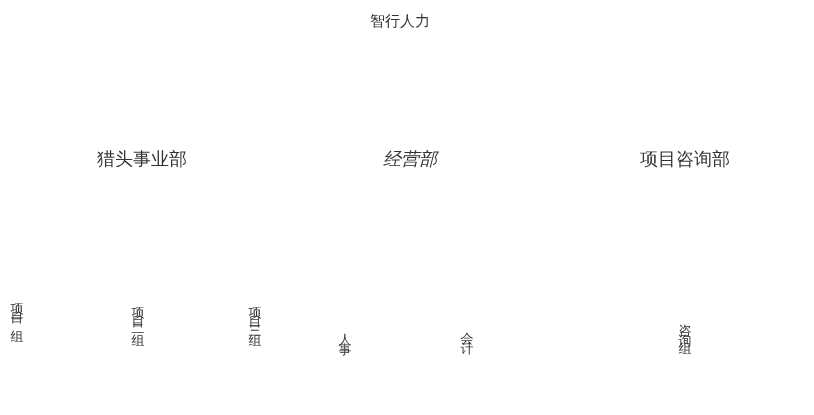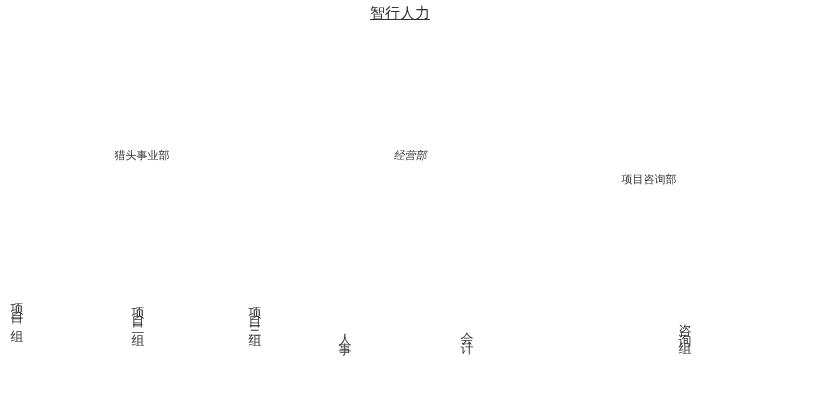--- a/index.html
+++ b/index.html
@@ -17,47 +17,47 @@
       color: #333333;
     }
     .node {
       position: absolute;
       white-space: nowrap;
       color: #333333;
       cursor: default;
     }
     .node.h {
       transform: translateX(-50%);
-      font-size: 11px;
+      font-size: 18px;
       line-height: 1.2;
     }
     .node.root {
       font-size: 15px;
     }
     .node.v {
       transform: translateX(-50%);
       writing-mode: vertical-lr;
       text-orientation: upright;
       font-size: 13px;
       letter-spacing: 9px;
       line-height: 1;
     }
   </style>
 </head>
 <body>
 
 <div class="canvas">
 
-  <div class="node h root" style="left:400px; top:4px;text-decoration:underline;">智行人力</div>
+  <div class="node h root" style="left:400px; top:12px;">智行人力</div>
 
   <div class="node h" style="left:142px; top:149px;">猎头事业部</div>
 
   <div class="node h" style="left:410px; top:149px;font-style:italic;">经营部</div>
 
-  <div class="node h" style="left:649px; top:149px;margin-top:24px;">项目咨询部</div>
+  <div class="node h" style="left:685px; top:149px;">项目咨询部</div>
 
   <div class="node v" style="left:17px; top:293px;">项目一组</div>
 
   <div class="node v" style="left:138px; top:297px;">项目二组</div>
 
   <div class="node v" style="left:255px; top:297px;">项目三组</div>
 
   <div class="node v" style="left:345px; top:323px;">人事</div>
 
   <div class="node v" style="left:467px; top:322px;">会计</div>

